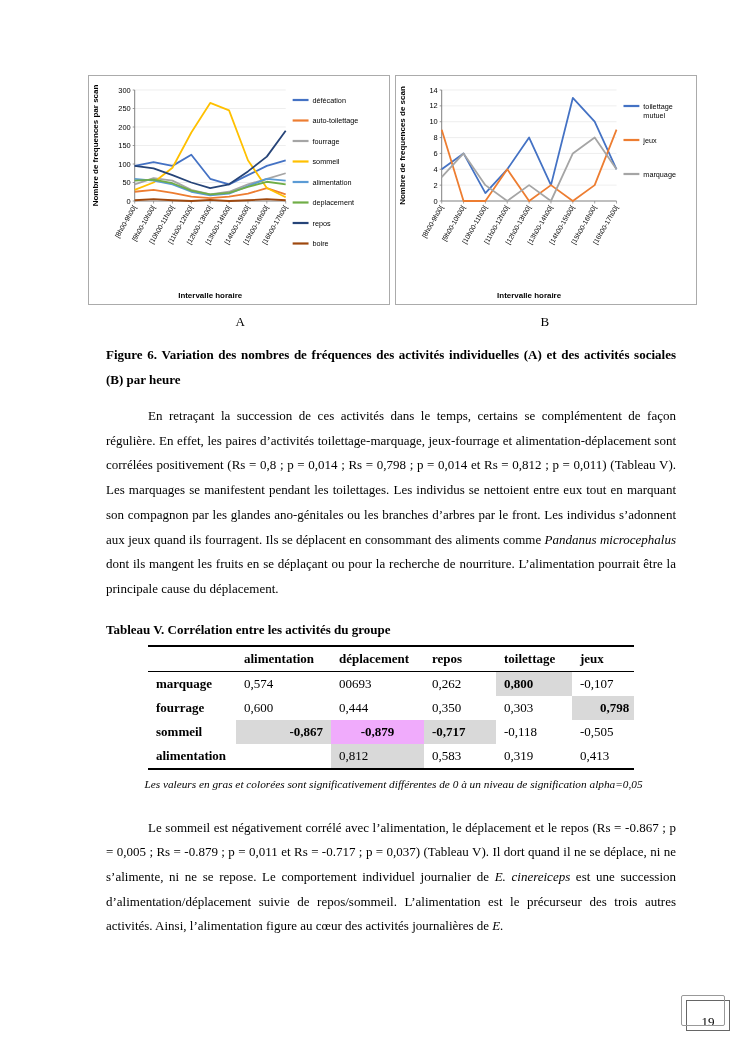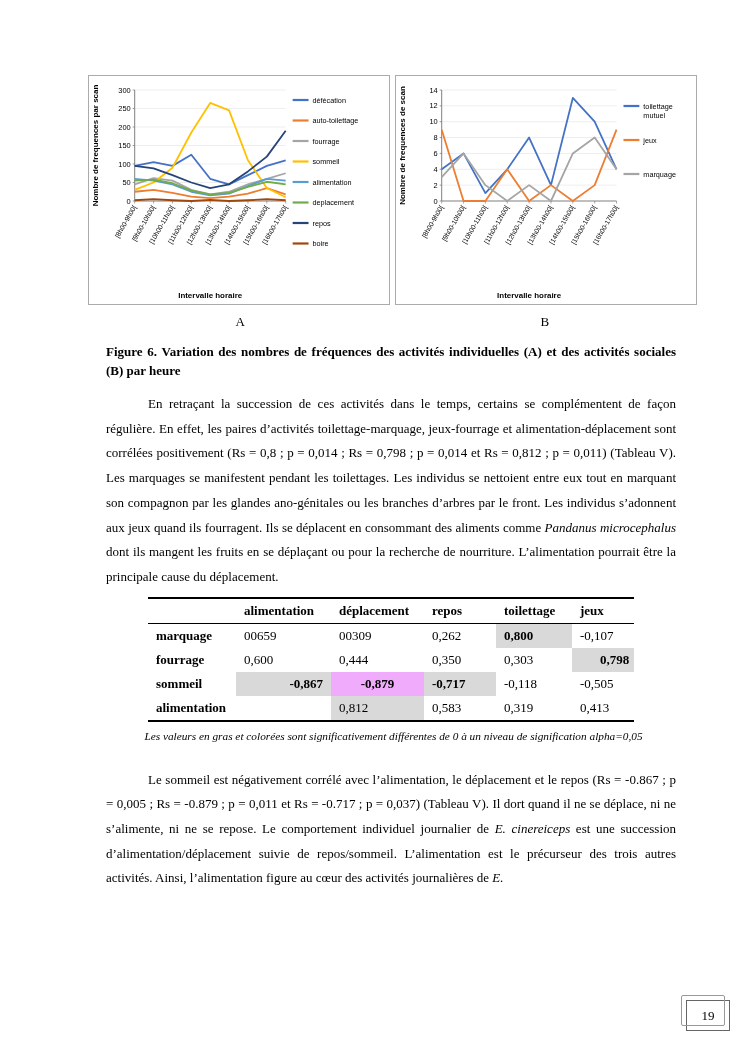--- a/index.html
+++ b/index.html
@@ -10,21 +10,21 @@
     font-family: "Liberation Serif", serif; font-size: 13px;
     margin: 0 auto; padding-top: 75px;
   }
   .figure-block { margin-left: 88px; width: 609px; }
   .panels { display: flex; gap: 5px; }
   .panel { width: 302px; height: 230px; border: 1px solid #ababab; background: #fff; }
   .panel-labels { display: flex; margin-top: 9px; }
   .panel-labels span { flex: 1; text-align: center; font-size: 13px; }
   .caption {
     margin: 12px 69px 0 106px; width: 570px;
-    font-weight: bold; text-align: justify; line-height: 19px;
+    font-weight: bold; text-align: justify; line-height: 25px;
   }
   .para {
     margin: 12px 49px 0 106px; width: 570px;
     text-align: justify; text-indent: 42px; line-height: 24.7px;
   }
   .para.second { margin-top: 26px; }
   .table-title { margin: 20px 69px 0 106px; font-weight: bold; }
   .corr-table {
     margin: 7px 0 0 148px; width: 486px;
     border-collapse: collapse; table-layout: fixed;
@@ -39,21 +39,21 @@
   .corr-table thead th:nth-child(1) { width: 88px; }
   .corr-table thead th:nth-child(2) { width: 95px; }
   .corr-table thead th:nth-child(3) { width: 93px; }
   .corr-table thead th:nth-child(4) { width: 72px; }
   .corr-table thead th:nth-child(5) { width: 76px; }
   .corr-table thead th:nth-child(6) { width: 62px; }
   .note { margin: 8px 69px 0 106px; width: 575px; font-style: italic; font-size: 11.3px; text-align: center; }
   .page-number {
     position: absolute; right: 15px; top: 1000px; width: 44px; height: 31px;
     border: 1px solid #666; background: #fff;
-    display: flex; align-items: center; justify-content: center; font-size: 13px;
+    display: flex; align-items: flex-end; justify-content: center; font-size: 13px;
   }
   .page-number::before {
     content: ""; position: absolute; left: -6px; top: -6px;
     width: 100%; height: 100%; border: 1px solid #999; background: transparent;
     border-radius: 2px; pointer-events: none;
   }
   p { margin-top: 0; margin-bottom: 0; }
 </style>
 </head>
 <body>
@@ -215,37 +215,38 @@
     <div class="panel-labels">
       <span>A</span>
       <span>B</span>
     </div>
   </div>
 
   <p class="caption">Figure 6. Variation des nombres de fréquences des activités individuelles (A) et des activités sociales (B) par heure</p>
 
   <p class="para"><span>En retraçant la succession de ces activités dans le temps, certains se complémentent de façon régulière. En effet, les paires d’activités toilettage-marquage, jeux-fourrage et alimentation-déplacement sont corrélées positivement (Rs = 0,8 ; p = 0,014 ; Rs = 0,798 ; p = 0,014 et Rs = 0,812 ; p = 0,011) (Tableau V). Les marquages se manifestent pendant les toilettages. Les individus se nettoient entre eux tout en marquant son compagnon par les glandes ano-génitales ou les branches d’arbres par le front. Les individus s’adonnent aux jeux quand ils fourragent. Ils se déplacent en consommant des aliments comme </span><span style="font-style: italic;">Pandanus microcephalus</span><span> dont ils mangent les fruits en se déplaçant ou pour la recherche de nourriture. L’alimentation pourrait être la principale cause du déplacement.</span></p>
 
+  <p class="table-title">Tableau V. Corrélation entre les activités du groupe</p>
 
   <table class="corr-table">
       <thead>
         <tr>
           <th></th>
           <th>alimentation</th>
           <th>déplacement</th>
           <th>repos</th>
           <th>toilettage</th>
           <th>jeux</th>
         </tr>
       </thead>
       <tbody>
         <tr>
           <th>marquage</th>
-          <td>00659</td>
-          <td>00309</td>
+          <td>0,574</td>
+          <td>00693</td>
           <td>0,262</td>
           <td style="font-weight: bold; background: rgb(217, 217, 217); margin-left: 23px;">0,800</td>
           <td>-0,107</td>
         </tr>
         <tr>
           <th>fourrage</th>
           <td>0,600</td>
           <td>0,444</td>
           <td>0,350</td>
           <td>0,303</td>

